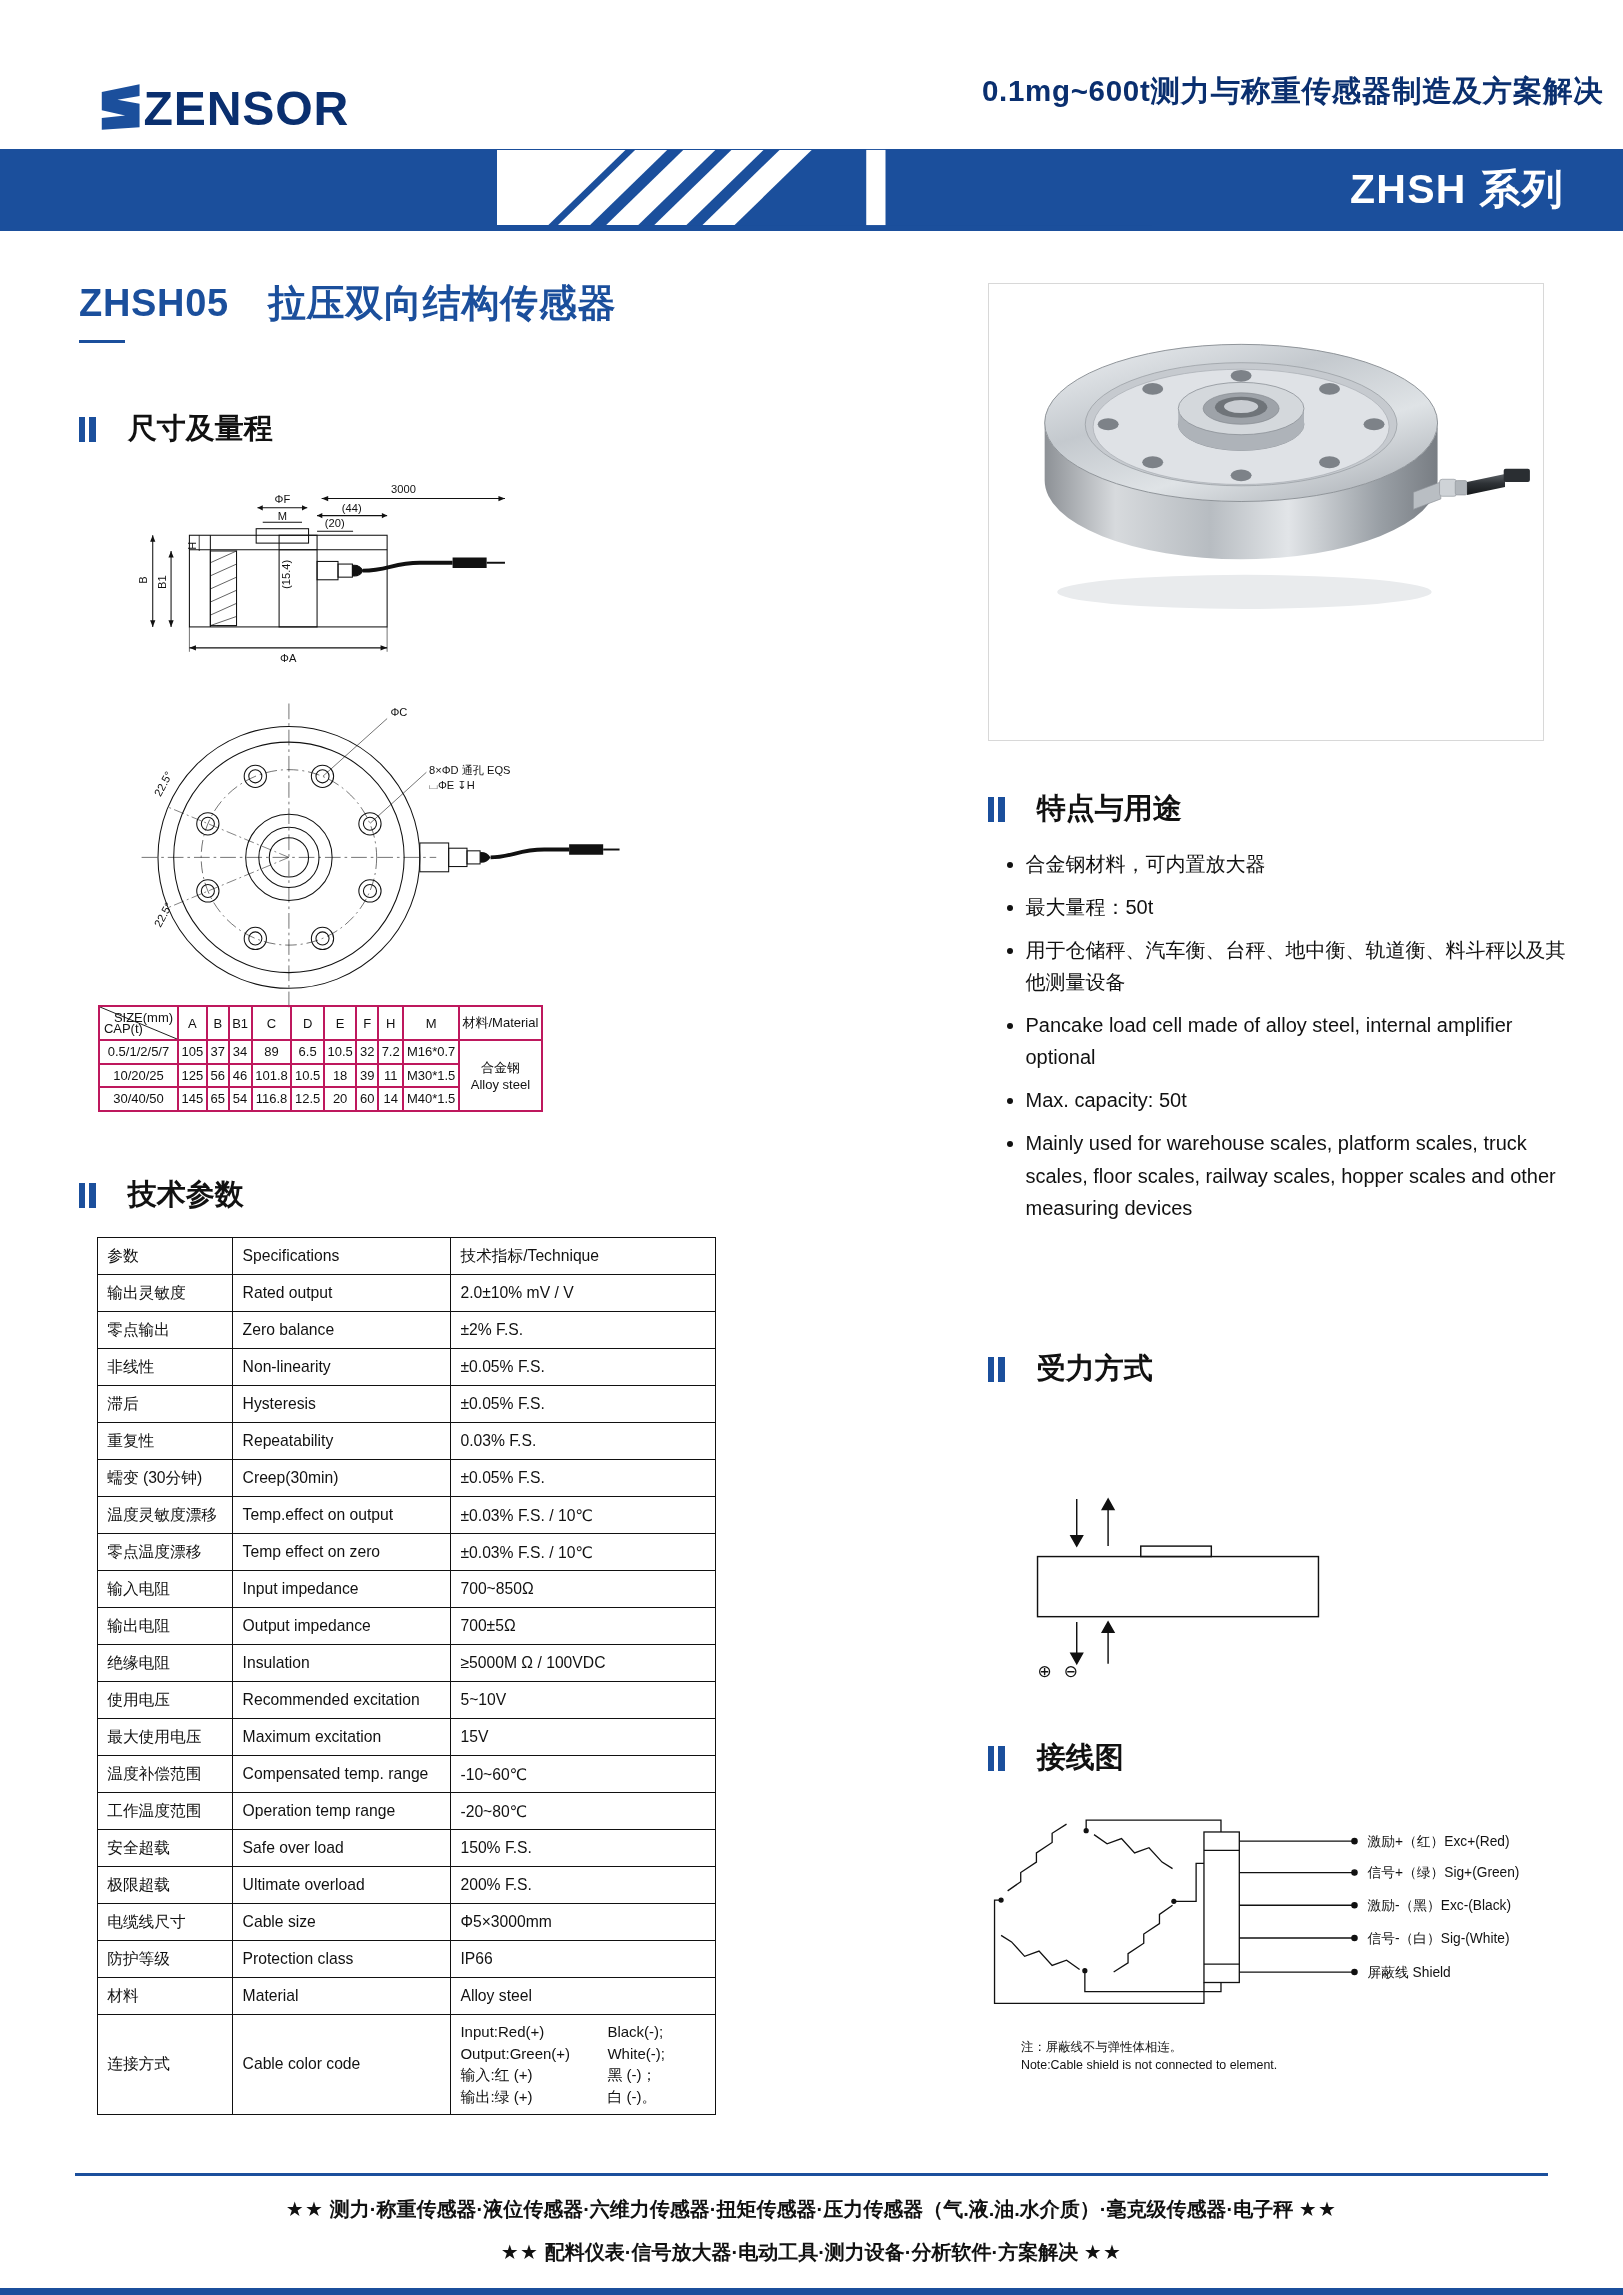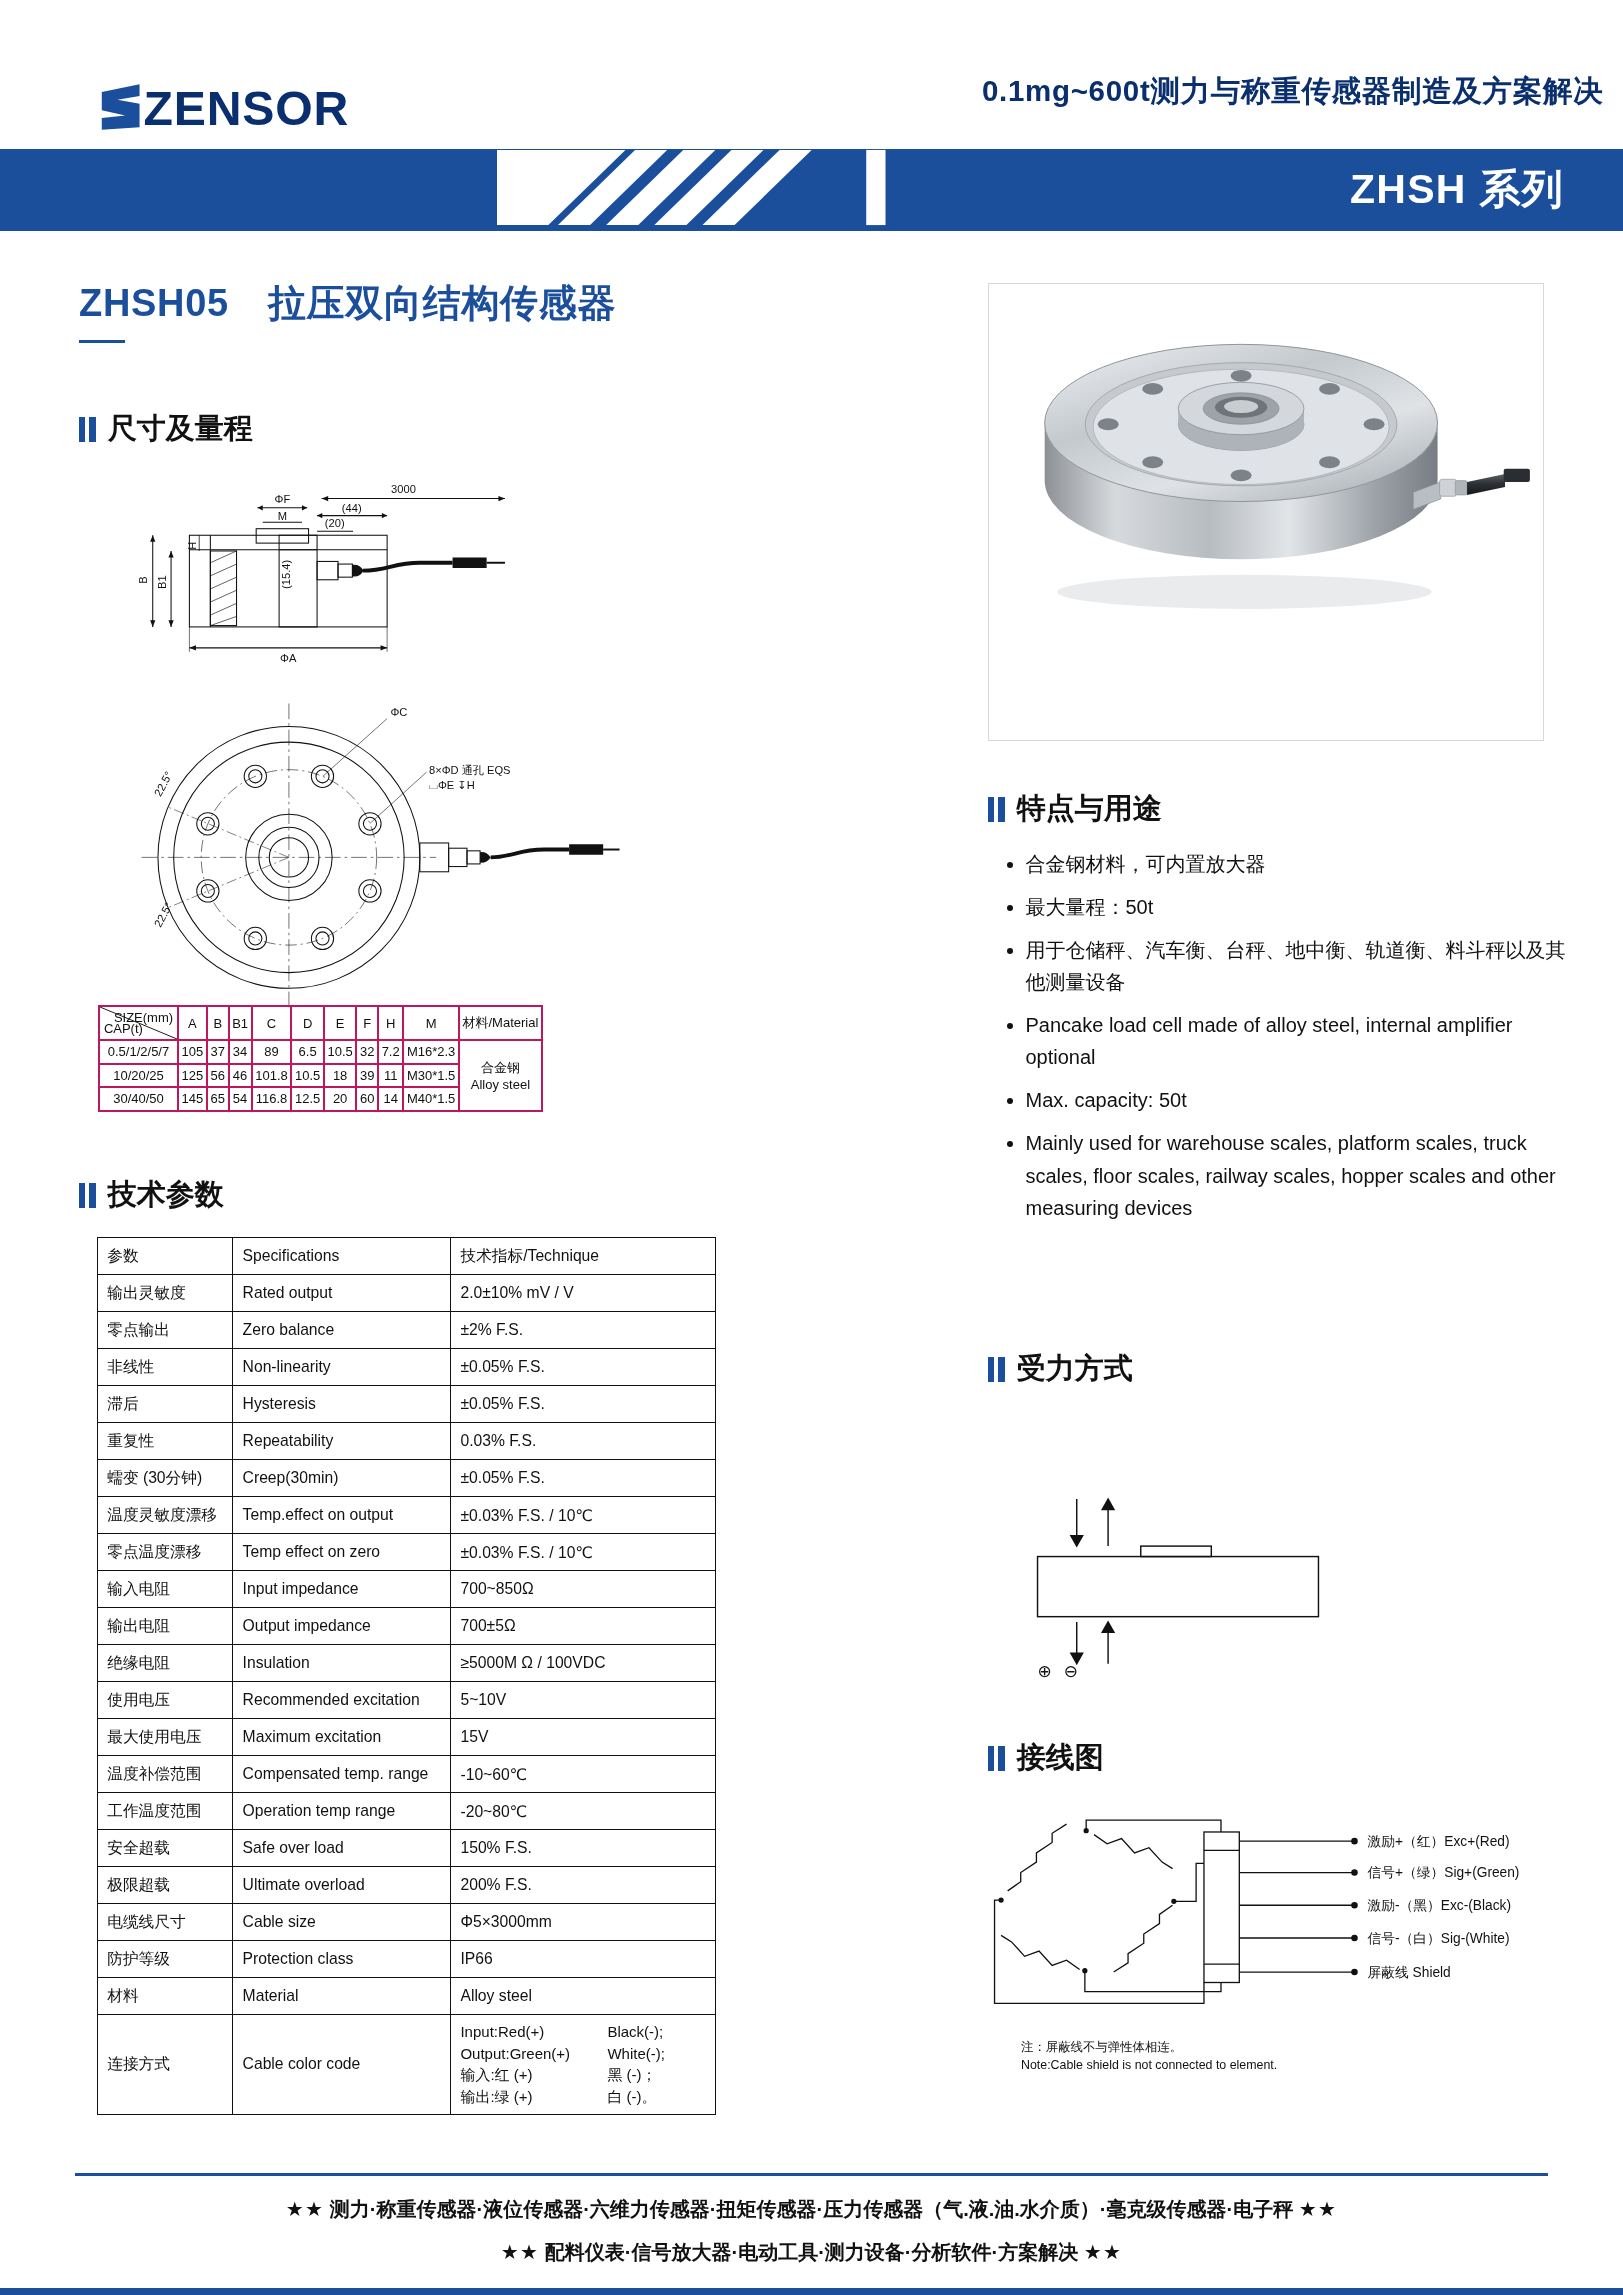--- a/index.html
+++ b/index.html
@@ -102,20 +102,21 @@
     background: #1b4f9c;
   }
   
   .sec-head {
     position: absolute;
     font-size: 29px;
     font-weight: bold;
     color: #111;
     display: flex;
     align-items: center;
+    gap: 20px;
   }
   .sec-head .mark {
     display: inline-block;
     width: 17px;
     height: 25px;
     margin-right: 11.8px;
     background: linear-gradient(to right, #1b4f9c 0, #1b4f9c 5.9px, #fff 5.9px, #fff 9.8px, #1b4f9c 9.8px, #1b4f9c 17px);
   }
   
   .drawing {
@@ -446,21 +447,21 @@
   <tr>
     <td>0.5/1/2/5/7</td>
     <td>105</td>
     <td>37</td>
     <td>34</td>
     <td>89</td>
     <td>6.5</td>
     <td>10.5</td>
     <td>32</td>
     <td>7.2</td>
-    <td>M16*2.3</td>
+    <td>M16*0.7</td>
     <td rowspan="3">
       <div>合金钢</div>
       <div>Alloy steel</div>
     </td>
   </tr>
   <tr>
     <td>10/20/25</td>
     <td>125</td>
     <td>56</td>
     <td>46</td>

